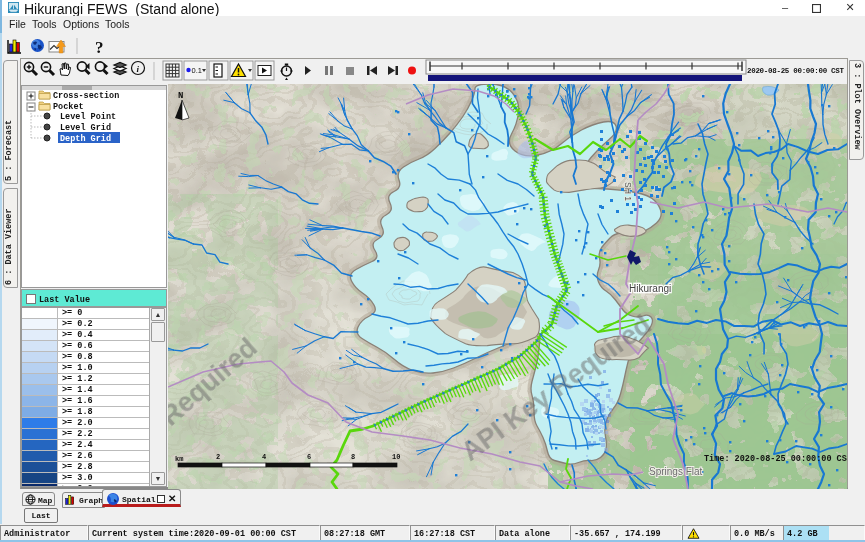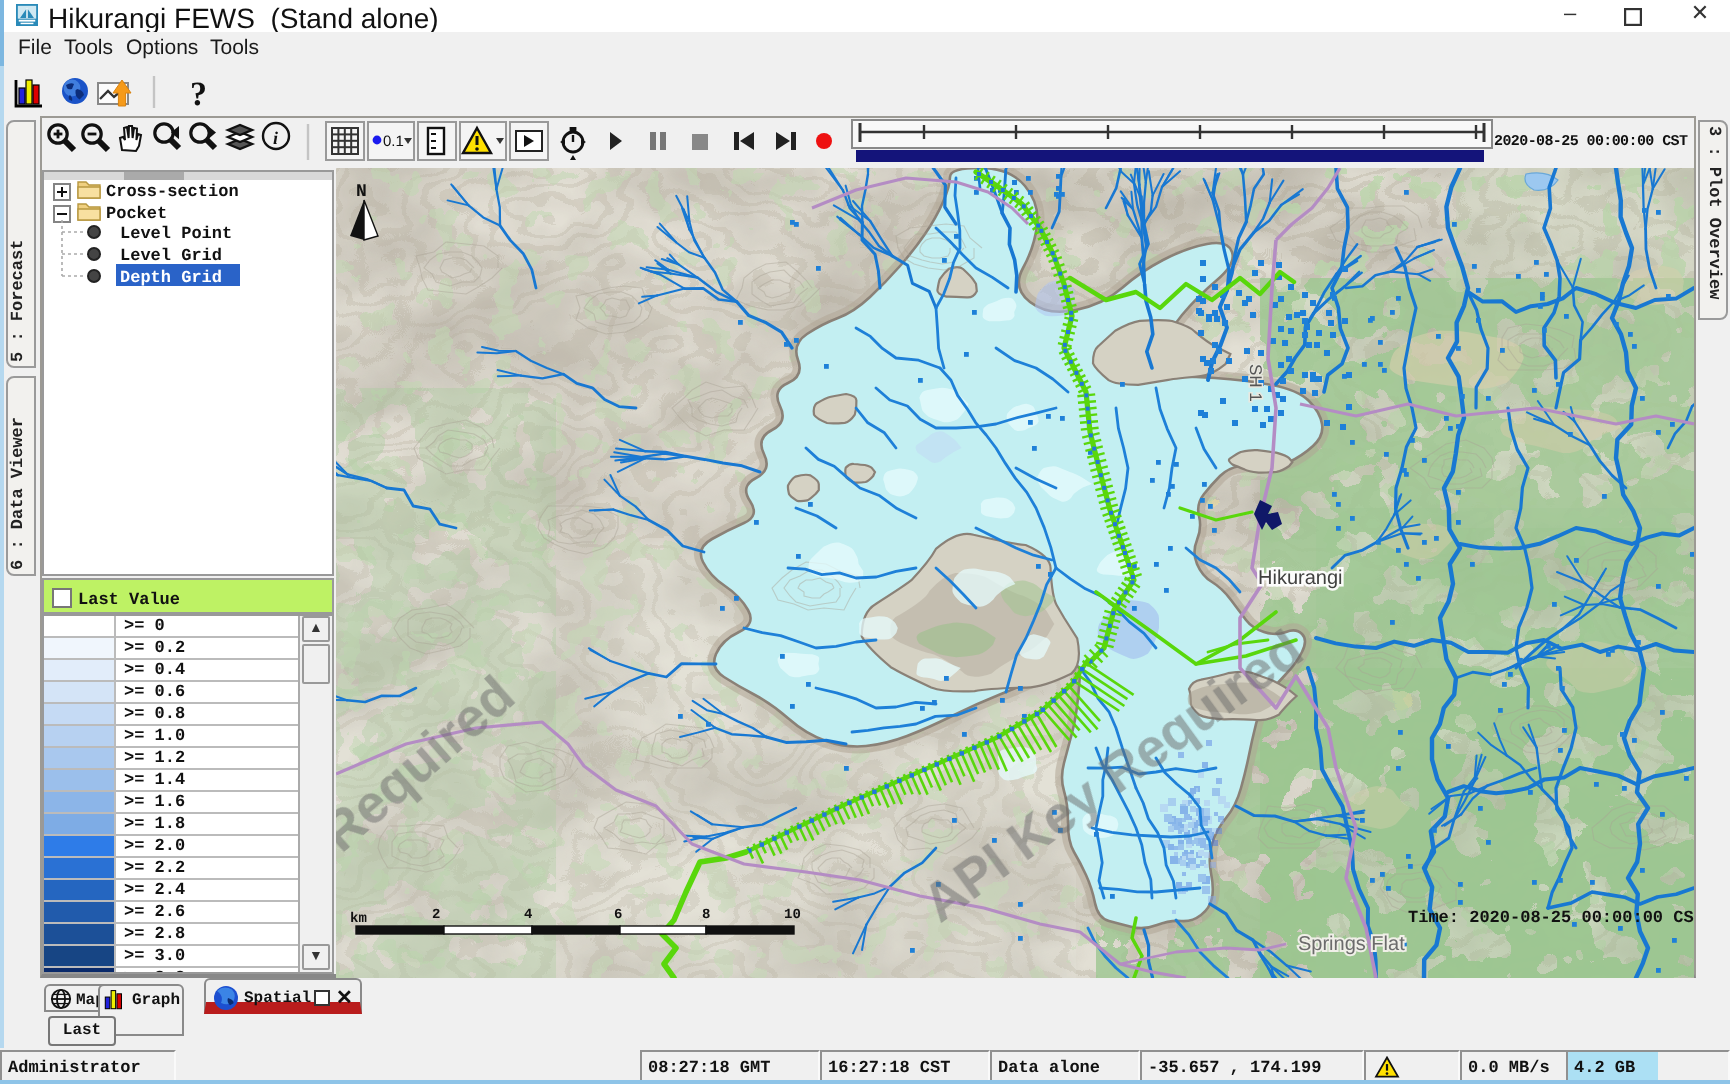--- a/index.html
+++ b/index.html
@@ -8,21 +8,21 @@
 .winbtn{position:absolute;top:0;width:30px;height:16px;color:#333;text-align:center;font-size:11px;line-height:15px}
 #menubar{position:absolute;left:0;top:16px;width:830px;height:17px;background:#f0f0f0;border-left:2px solid #7db7e0;font-size:10.5px;color:#1a1a1a}
 #menubar span{position:absolute;top:2px}
 #toolbar1{position:absolute;left:0;top:33px;width:865px;height:25px;background:#f0f0f0;border-left:2px solid #b5d8ef}
 #mainarea{position:absolute;left:0;top:58px;width:865px;height:431px;background:#f0f0f0;border-left:2px solid #b5d8ef}
 #centerpanel{position:absolute;left:20px;top:58px;width:828px;height:431px;background:#f0f0f0;border:1px solid #9c9a94;border-bottom:2px solid #888}
 .vtabL{position:absolute;background:#f2f1ee;border:1px solid #9a9a9a;border-radius:4px 0 0 4px}
 .vtabR{position:absolute;background:#f2f1ee;border:1px solid #9a9a9a;border-radius:0 4px 4px 0}
 .vtxt{font-size:8.5px;font-family:"Liberation Mono",monospace;font-weight:bold;color:#222;white-space:nowrap}
 #treepanel{position:absolute;left:21px;top:85px;width:146px;height:203px;background:#fff;border:1px solid #999;font-family:"Liberation Mono",monospace;font-size:8.5px;font-weight:bold;color:#111}
-#lastval{position:absolute;left:21px;top:289px;width:146px;height:18px;background:#bef264;border:1px solid #999;font-family:"Liberation Mono",monospace;font-size:8.5px;font-weight:bold;color:#111}
+#lastval{position:absolute;left:21px;top:289px;width:146px;height:18px;background:#5eead4;border:1px solid #999;font-family:"Liberation Mono",monospace;font-size:8.5px;font-weight:bold;color:#111}
 #legend{position:absolute;left:21px;top:307px;width:146px;height:180px;background:#fff;border:1px solid #999;overflow:hidden}
 .lrow{position:absolute;left:0;width:127px;border-bottom:1px solid #bbb;font-family:"Liberation Mono",monospace;font-size:8.5px;font-weight:bold;color:#111}
 .lsw{position:absolute;left:0;top:0;width:36px;height:100%;border-right:1px solid #bbb}
 .ltx{position:absolute;left:40px;top:0px}
 #legscroll{position:absolute;left:127px;top:0;width:17px;height:178px;background:#f0f0f0;border-left:1px solid #aaa}
 .sbtn{position:absolute;left:1px;width:14px;height:13px;background:#f0f0f0;border:1px solid #999;border-radius:1px;text-align:center;font-size:7px;line-height:12px;color:#333}
 #mapwrap{position:absolute;left:168px;top:84px;width:679px;height:405px;overflow:hidden}
 .btab{position:absolute;background:#f0f0f0;border:1px solid #8a8a8a;border-radius:3px 3px 0 0;font-family:"Liberation Mono",monospace;font-size:8px;font-weight:bold;color:#111}
 #logsbtn{position:absolute;left:24px;top:508px;width:34px;height:15px;background:#f0f0f0;border:1px solid #777;border-radius:2px;font-family:"Liberation Mono",monospace;font-size:8px;font-weight:bold;color:#111;text-align:center;line-height:13px}
 #statusbar{position:absolute;left:0;top:524px;width:865px;height:18px;background:#f0f0f0;font-family:"Liberation Mono",monospace;font-size:8.5px;font-weight:bold;color:#111}
@@ -1614,43 +1614,44 @@
 <div class="btab" style="left:22px;top:492px;width:33px;height:14px">
 <svg class="abs" style="left:2px;top:1px" width="11" height="11" viewBox="0 0 12 12">
       <circle cx="6" cy="6" r="5" fill="none" stroke="#111"></circle>
       <ellipse cx="6" cy="6" rx="2.2" ry="5" fill="none" stroke="#111"></ellipse>
       <line x1="1" y1="6" x2="11" y2="6" stroke="#111"></line>
       <line x1="1.8" y1="3.5" x2="10.2" y2="3.5" stroke="#111" stroke-width="0.7"></line>
       <line x1="1.8" y1="8.5" x2="10.2" y2="8.5" stroke="#111" stroke-width="0.7"></line>
     </svg>
 <span class="abs" style="left:15px;top:3px">Map</span>
   </div>
-<div class="btab" style="left:49px;top:492px;width:43px;height:26px">
+<div class="btab" style="left:62px;top:492px;width:43px;height:16px">
 <svg class="abs" style="left:2px;top:1px" width="11" height="11" viewBox="0 0 17 17">
       <rect x="1" y="7" width="3.5" height="9" fill="#2222dd" stroke="#000" stroke-width="0.8"></rect>
       <rect x="5.5" y="2" width="3.5" height="14" fill="#eeee00" stroke="#000" stroke-width="0.8"></rect>
       <rect x="10" y="4.5" width="3.5" height="11.5" fill="#dd0000" stroke="#000" stroke-width="0.8"></rect>
     </svg>
 <span class="abs" style="left:16px;top:3px">Graph</span>
   </div>
-<div class="btab" style="left:102px;top:489px;width:79px;height:18px;border-bottom:6px solid #b91c1c">
+<div class="btab" style="left:102px;top:489px;width:79px;height:18px;border-bottom:3px solid #b91c1c">
 <svg class="abs" style="left:4px;top:3px" width="12" height="12" viewBox="0 0 12 12">
       <circle cx="6" cy="6" r="6" fill="#1c4fd0"></circle>
       <path d="M1.5,2.5 Q5,5 3.5,8.5 Q7,10 9.5,8 Q11.5,4.5 9,1.8 Q5,-0.5 1.5,2.5Z" fill="#3f8ae8" opacity="0.9"></path>
       <path d="M7,6 q2.8,0.8 2.8,2.6 l-1.8,1 q-1.8,-1.8 -1,-3.6z" fill="#0a2a70"></path>
     </svg>
 <span class="abs" style="left:19px;top:5px;font-size:8px">Spatial</span>
 <svg class="abs" style="left:54px;top:5px" width="8" height="8">
       <rect x="0.5" y="0.5" width="7" height="7" fill="#fff" stroke="#333" stroke-width="1"></rect>
     </svg>
 <span class="abs" style="left:65px;top:3px;font-size:10px;font-family:'Liberation Sans';font-weight:bold">✕</span>
   </div>
 <div id="logsbtn">Last</div>
 <div id="statusbar">
     <div class="scell" style="left:0px;width:88px">Administrator</div>
+    <div class="scell" style="left:88px;width:232px">Current system time:2020-09-01 00:00 CST</div>
     <div class="scell" style="left:320px;width:90px">08:27:18 GMT</div>
     <div class="scell" style="left:410px;width:85px">16:27:18 CST</div>
     <div class="scell" style="left:495px;width:75px">Data alone</div>
     <div class="scell" style="left:570px;width:112px">-35.657 , 174.199</div>
     <div class="scell" style="left:682px;width:48px">
       <svg class="abs" style="left:4px;top:2px" width="13" height="11" viewBox="0 0 17 15">
         <path d="M8.5,1 L16,14 L1,14Z" fill="#ffe000" stroke="#111" stroke-width="1.2"></path>
         <line x1="8.5" y1="5.5" x2="8.5" y2="10" stroke="#111" stroke-width="1.5"></line>
         <circle cx="8.5" cy="12" r="0.9" fill="#111"></circle>
       </svg>

